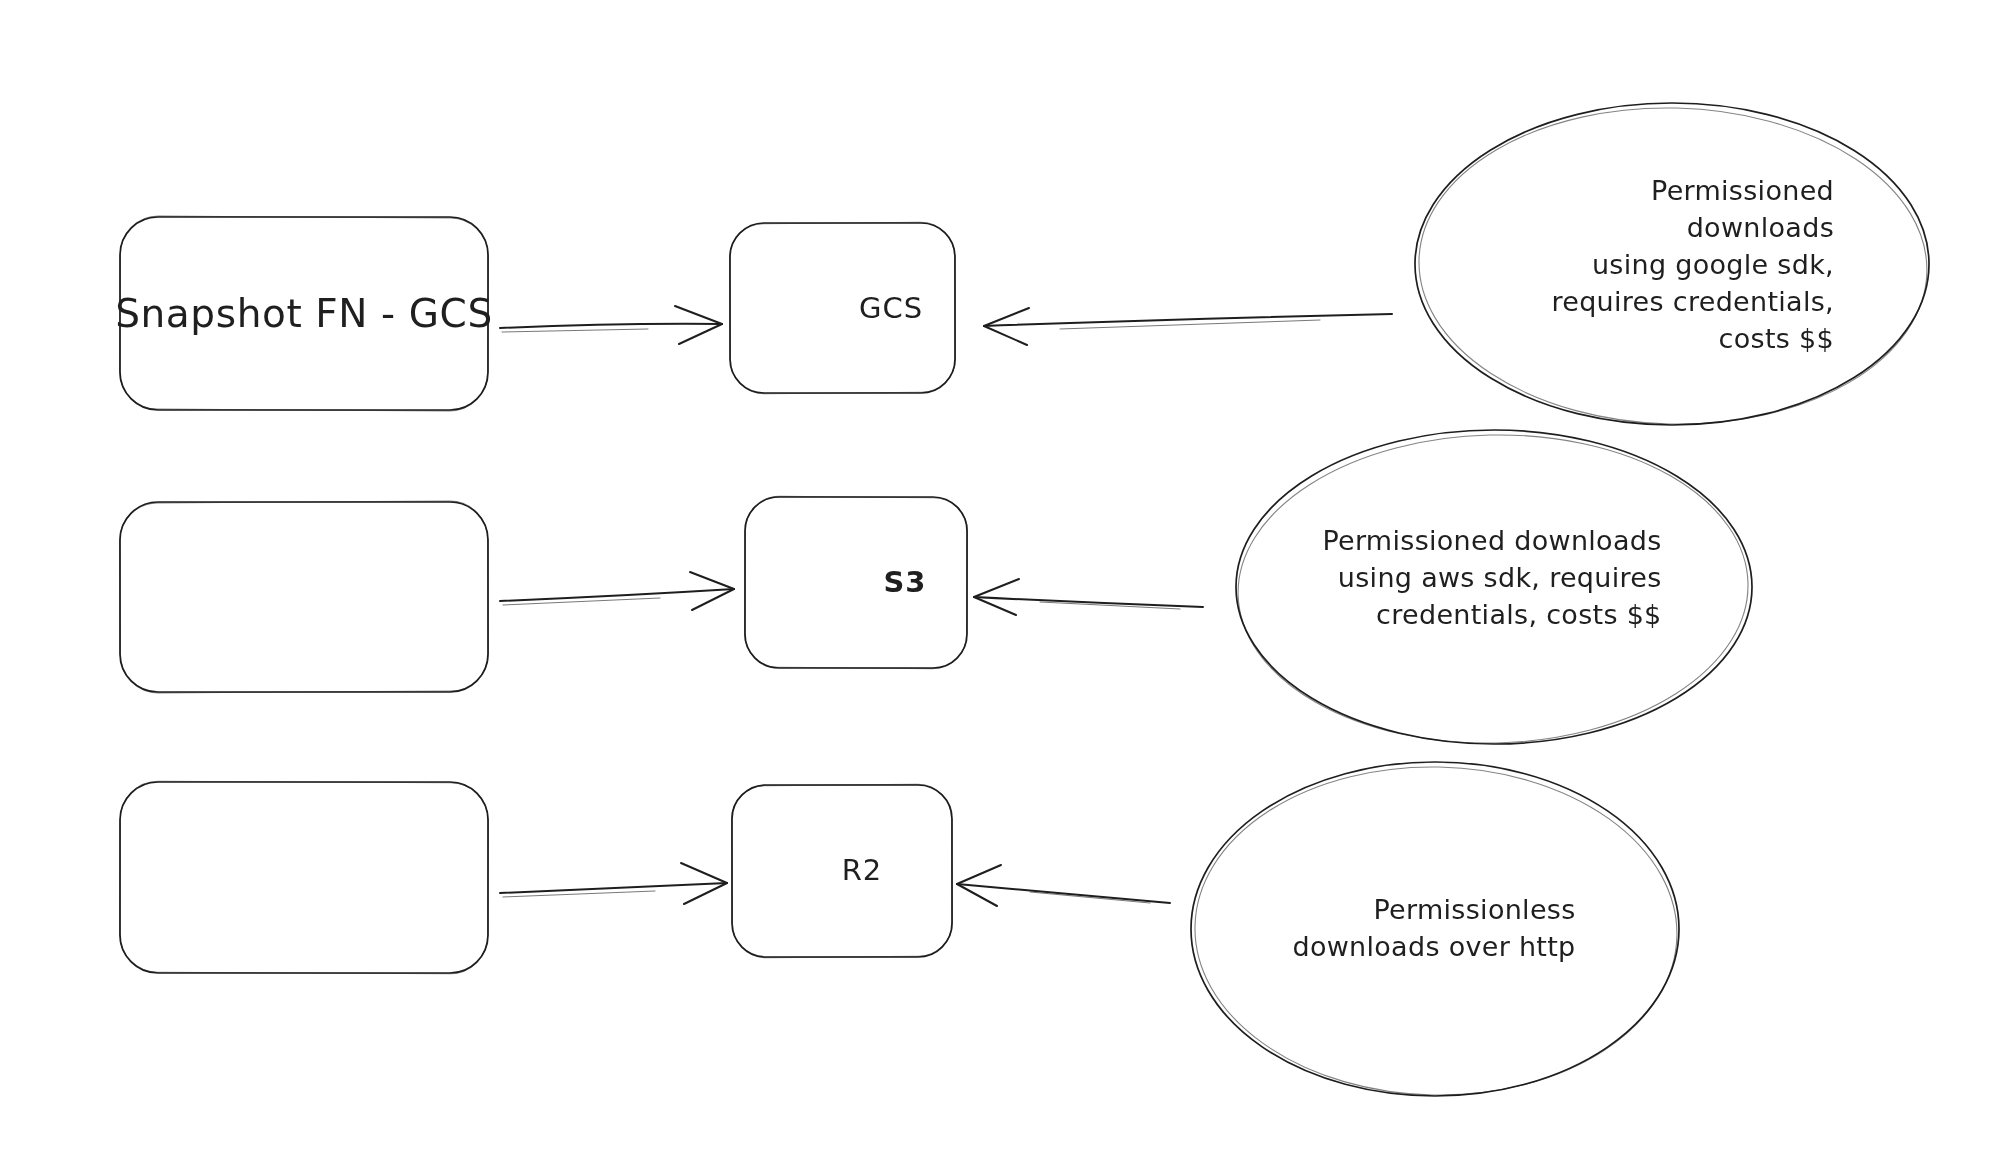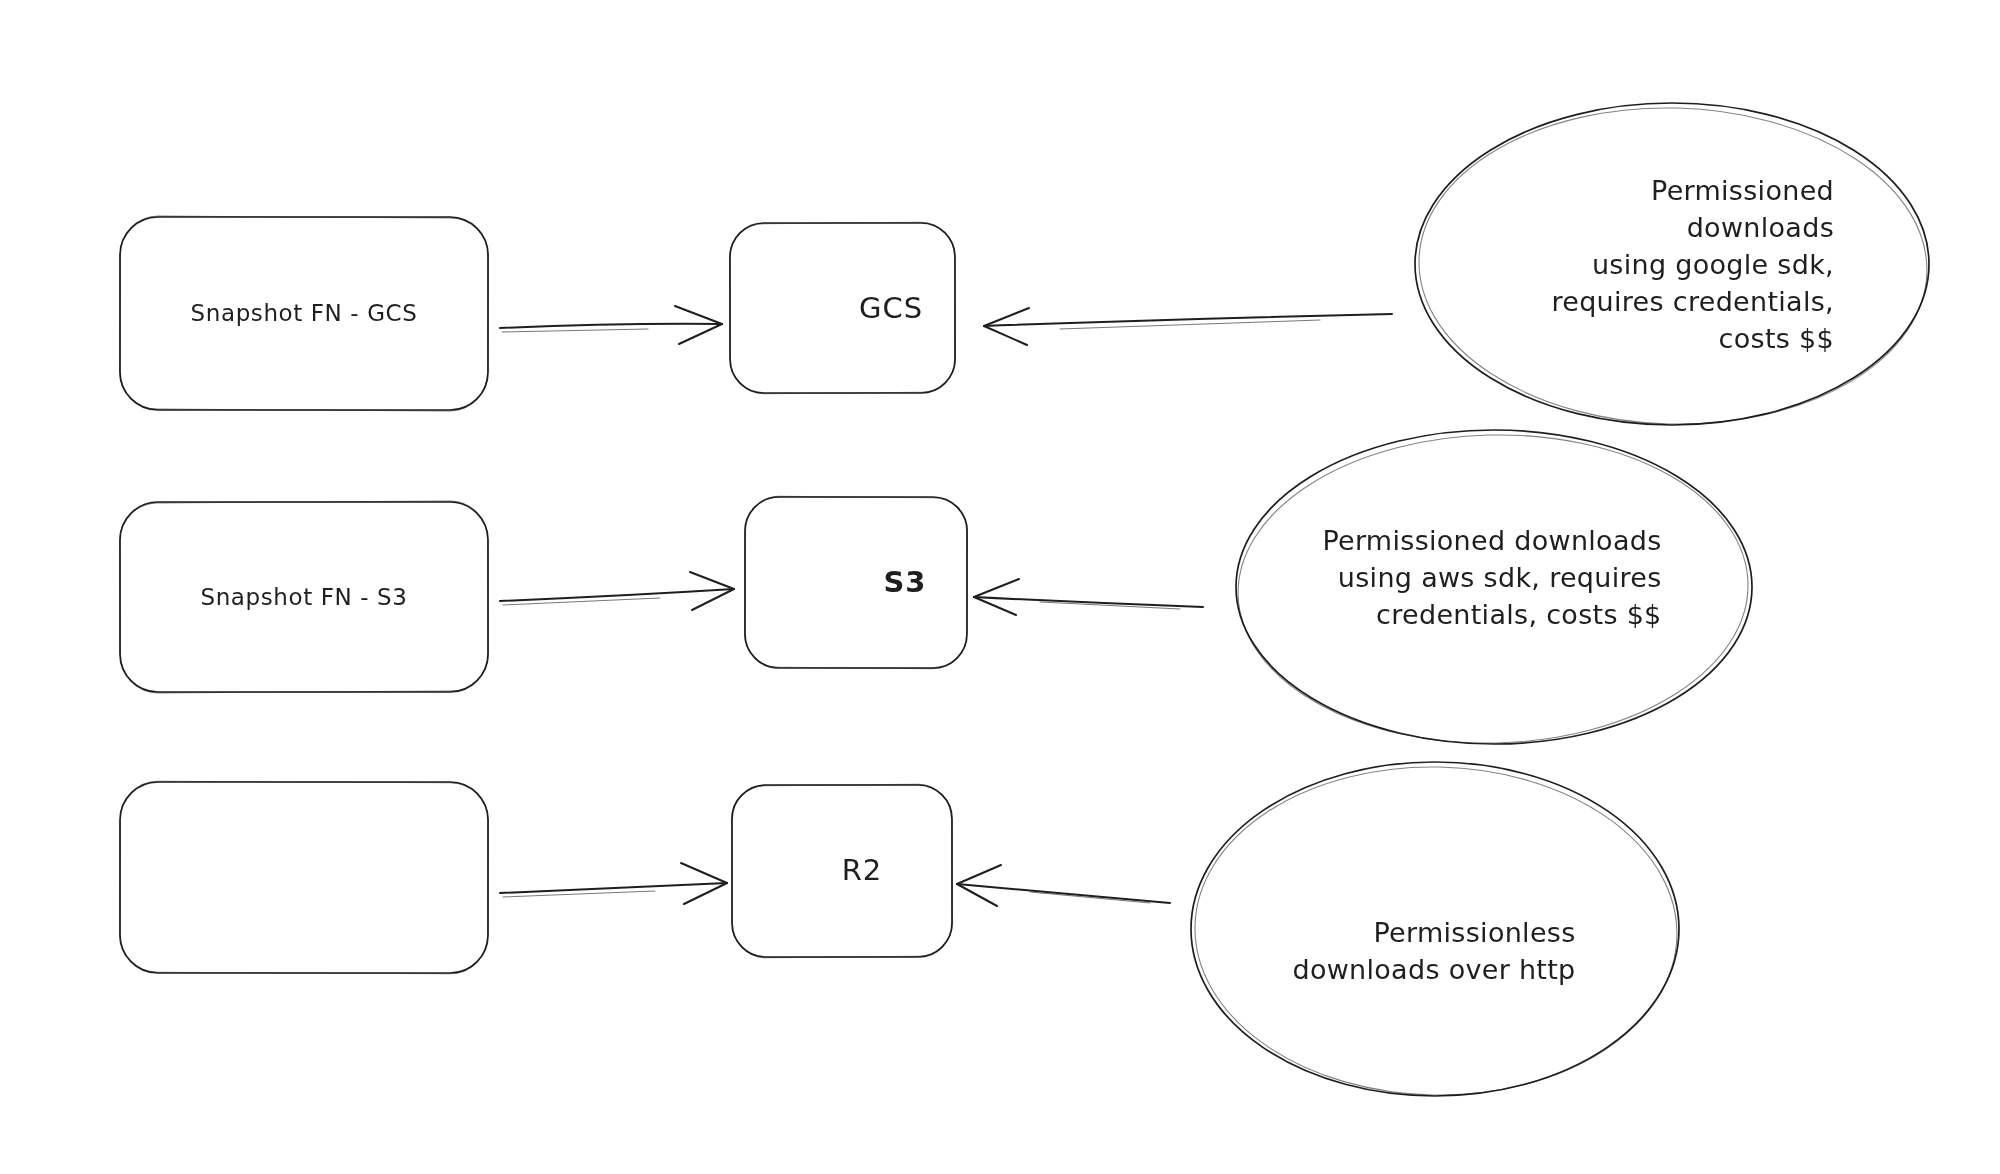--- a/index.html
+++ b/index.html
@@ -23,21 +23,21 @@
   }
   .txt {
     position: absolute;
     transform: translate(-50%, -50%);
     text-align: center;
     white-space: pre-line;
     color: #1f1f1f;
     user-select: none;
   }
   .box-label {
-    font-size: 23px;
+    font-size: 39px;
     letter-spacing: 0.6px;
     white-space: nowrap;
     text-align: center;
   }
   .small-label {
     font-size: 29px;
     letter-spacing: 1px;
     white-space: nowrap;
   }
   .note-label {
@@ -149,26 +149,25 @@
 
   <div class="txt box-label" style="left:304px;  top:313px;">Snapshot FN - GCS</div>
 
   <div class="txt small-label" style="left:843px;  top:308px;margin-left:48px;">GCS</div>
 
   <div class="txt note-label" style="left:1668px; top:264px;">Permissioned downloads
 using google sdk,
 requires credentials,
 costs $$</div>
 
-  <div class="txt box-label" style="left:304px;  top:597px;">Snapshot FN - S3</div>
 
   <div class="txt small-label" style="left:905px;  top:582px;font-weight:bold;">S3</div>
 
   <div class="txt note-label" style="left:1492px; top:577px;">Permissioned downloads
 using aws sdk, requires
 credentials, costs $$</div>
 
 
   <div class="txt small-label" style="left:842px;  top:870px;margin-left:20px;">R2</div>
 
-  <div class="txt note-label" style="left:1434px; top:928px;margin-top:23px;">Permissionless
+  <div class="txt note-label" style="left:1434px; top:928px;">Permissionless
 downloads over http</div>
 </div>
 
 </body></html>

